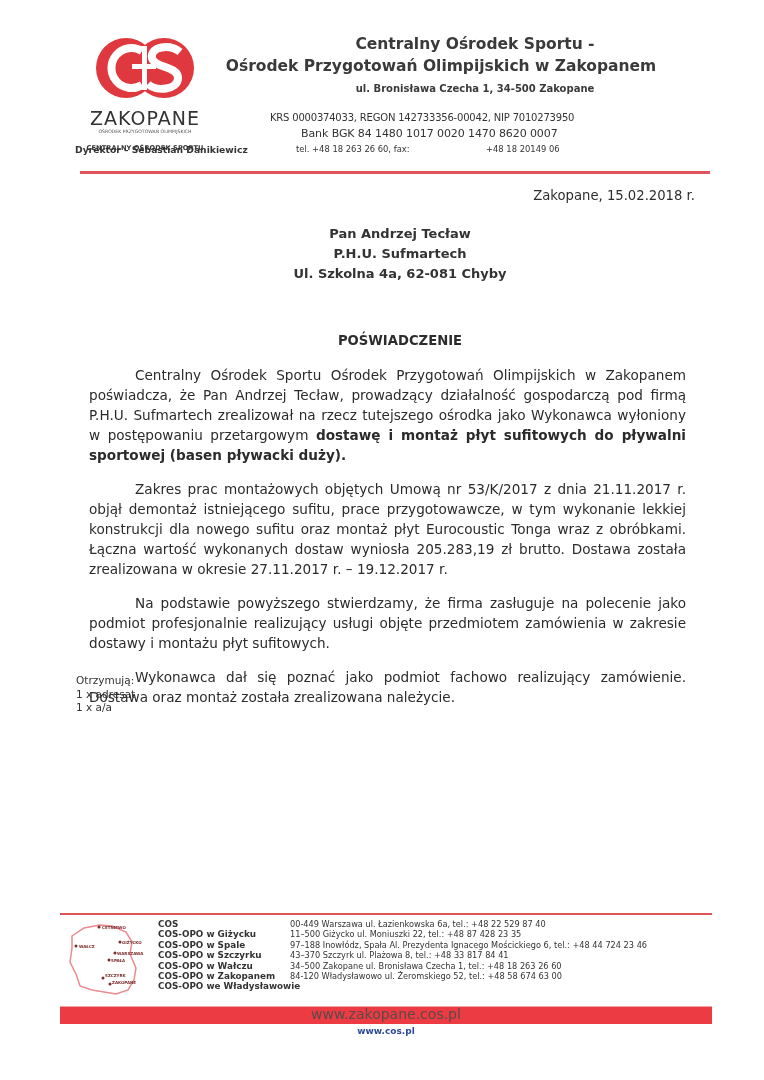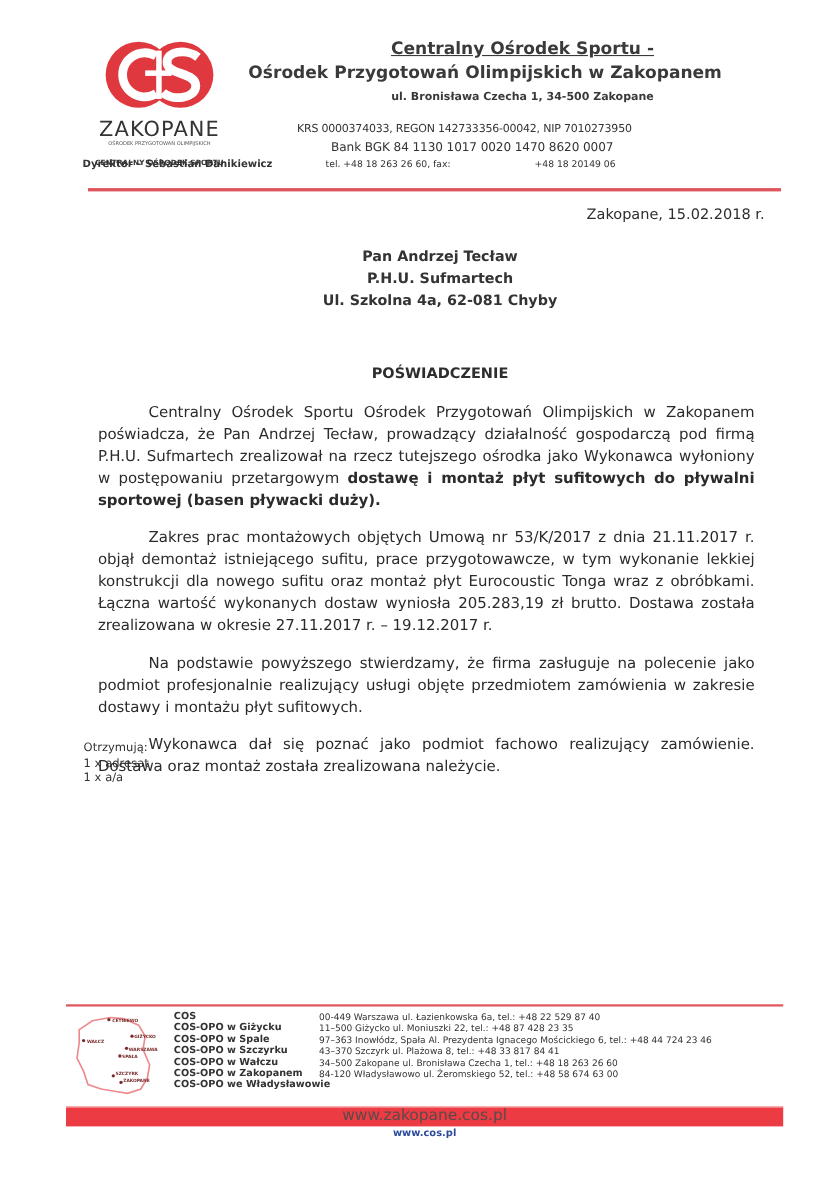--- a/index.html
+++ b/index.html
@@ -10,21 +10,21 @@
     
     .logo { left: 84px; top: 36px; width: 122px; height: 64px; }
     .logo-sub1 { left: 84px; top: 100px; width: 122px; text-align: center;
                  font-size: 6.6px; font-weight: bold; letter-spacing: 0.1px; color: #333; white-space: nowrap; margin-top: 44px; }
     .logo-zak { left: 84px; top: 107px; width: 122px; text-align: center;
                 font-size: 19px; letter-spacing: 1px; color: #333; font-family: "DejaVu Sans", sans-serif; }
     .logo-sub2 { left: 84px; top: 129px; width: 122px; text-align: center;
                  font-size: 4.6px; color: #555; white-space: nowrap; }
     .director { left: 75px; top: 144px; font-size: 9.2px; font-weight: bold; color: #333; white-space: nowrap; }
 
-    .h-title1 { left: 250px; top: 35px; width: 450px; text-align: center; font-size: 15.5px; font-weight: bold; color: #3a3a3a; white-space: nowrap; text-decoration: underline;}
+    .h-title1 { left: 250px; top: 35px; width: 450px; text-align: center; font-size: 15.5px; font-weight: bold; color: #3a3a3a; white-space: nowrap;}
     .h-title2 { left: 196px; top: 57px; width: 490px; text-align: center; font-size: 15.5px; font-weight: bold; color: #3a3a3a; white-space: nowrap;}
     .h-addr { left: 300px; top: 83px; width: 350px; text-align: center; font-size: 10px; font-weight: bold; color: #3a3a3a; white-space: nowrap;}
     .h-krs { left: 270px; top: 112px; font-size: 10px; color: #333; white-space: nowrap; letter-spacing: -0.2px;}
     .h-bank { left: 301px; top: 127px; font-size: 11px; color: #333; white-space: nowrap; letter-spacing: -0.1px;}
     .h-tel { left: 296px; top: 144px; font-size: 8.4px; color: #333; white-space: nowrap; }
     .h-fax { left: 486px; top: 144px; font-size: 8.4px; color: #333; white-space: nowrap; }
     .h-line { left: 80px; top: 171px; width: 630px; height: 3px; background: #d9363e; opacity: 0.85; }
 
     
     .date { left: 505px; top: 188px; width: 190px; text-align: right; font-size: 13.2px; color: #2d2d2d; white-space: nowrap; }
@@ -68,21 +68,21 @@
 </div>
 <div class="abs logo-sub1">CENTRALNY OŚRODEK SPORTU</div>
 <div class="abs logo-zak">ZAKOPANE</div>
 <div class="abs logo-sub2">OŚRODEK PRZYGOTOWAŃ OLIMPIJSKICH</div>
 <div class="abs director">Dyrektor –  Sebastian Danikiewicz</div>
 
 <div class="abs h-title1">Centralny Ośrodek Sportu -</div>
 <div class="abs h-title2">Ośrodek Przygotowań Olimpijskich w Zakopanem</div>
 <div class="abs h-addr">ul. Bronisława Czecha 1, 34-500 Zakopane</div>
 <div class="abs h-krs">KRS 0000374033,  REGON 142733356-00042,  NIP 7010273950</div>
-<div class="abs h-bank">Bank BGK 84 1130 1017 0020 1470 8620 0007</div>
+<div class="abs h-bank">Bank BGK 84 1480 1017 0020 1470 8620 0007</div>
 <div class="abs h-tel">tel. +48 18 263 26 60, fax:</div>
 <div class="abs h-fax">+48 18 20149 06</div>
 <div class="abs h-line"></div>
 
 <div class="abs date">Zakopane, 15.02.2018 r.</div>
 
 <div class="abs addressee">
   <div>Pan Andrzej Tecław</div>
   <div>P.H.U. Sufmartech</div>
   <div>Ul. Szkolna 4a, 62-081 Chyby</div>
@@ -133,21 +133,21 @@
   <div>COS-OPO w Spale</div>
   <div>COS-OPO w Szczyrku</div>
   <div>COS-OPO w Wałczu</div>
   <div>COS-OPO w Zakopanem</div>
   <div>COS-OPO we Władysławowie</div>
 </div>
 
 <div class="abs f-addrs">
   <div>00-449 Warszawa ul. Łazienkowska 6a, tel.: +48 22 529 87 40</div>
   <div>11–500 Giżycko ul. Moniuszki 22, tel.: +48 87 428 23 35</div>
-  <div>97–363 Inowłódz, Spała Al. Prezydenta Ignacego Mościckiego 6, tel.: +48 44 724 23 46</div>
+  <div>97–188 Inowłódz, Spała Al. Prezydenta Ignacego Mościckiego 6, tel.: +48 44 724 23 46</div>
   <div>43–370 Szczyrk ul. Plażowa 8, tel.: +48 33 817 84 41</div>
   <div>34–500 Zakopane ul. Bronisława Czecha 1, tel.: +48 18 263 26 60</div>
   <div>84-120 Władysławowo  ul. Żeromskiego 52, tel.: +48 58 674 63 00</div>
 </div>
 
 <div class="abs f-band"></div>
 <div class="abs f-web1">www.zakopane.cos.pl</div>
 <div class="abs f-web2">www.cos.pl</div>
 
 </body></html>

